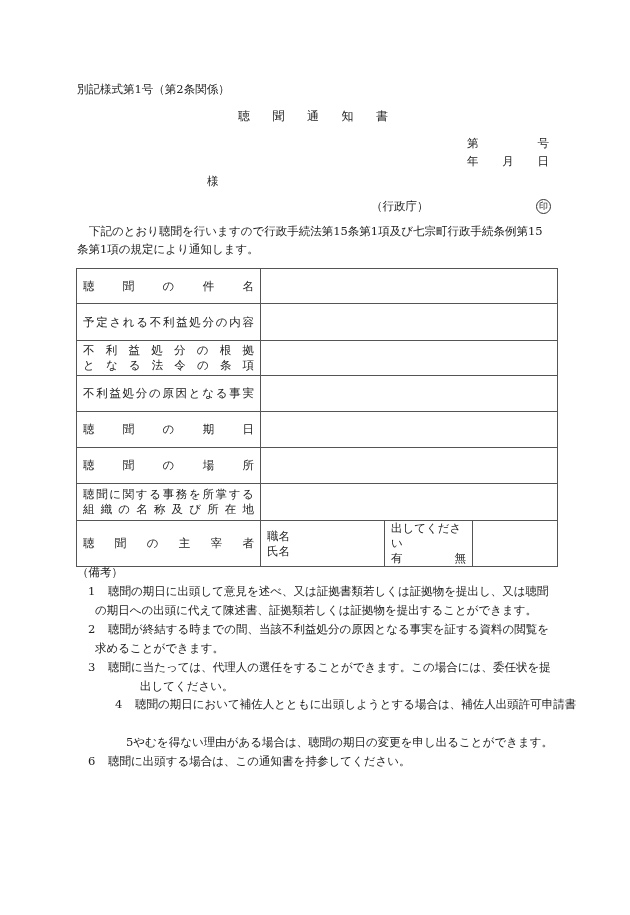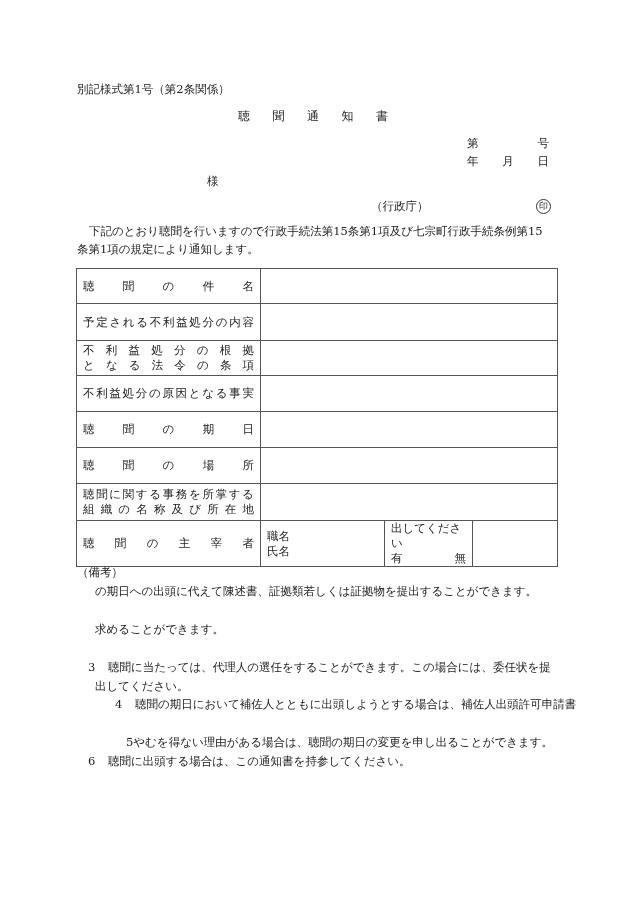--- a/index.html
+++ b/index.html
@@ -226,28 +226,30 @@
     </td>
     <td></td>
   </tr>
 </tbody>
   </table>
 
 <div class="notes">
   <div class="abs" style="left:77px; top:565px;">（備考）</div>
 
   <div class="item" style="top:582px;">
+    <div><span class="num">1</span><span>聴聞の期日に出頭して意見を述べ、又は証拠書類若しくは証拠物を提出し、又は聴聞</span></div>
     <div style="padding-left:7px;">の期日への出頭に代えて陳述書、証拠類若しくは証拠物を提出することができます。</div>
   </div>
   <div class="item" style="top:620px;">
+    <div><span class="num">2</span><span>聴聞が終結する時までの間、当該不利益処分の原因となる事実を証する資料の閲覧を</span></div>
     <div style="padding-left:7px;">求めることができます。</div>
   </div>
   <div class="item" style="top:658px;">
     <div><span class="num">3</span><span>聴聞に当たっては、代理人の選任をすることができます。この場合には、委任状を提</span></div>
-    <div style="padding-left:7px;">出してください。</div>
+    <div style="padding-left:7px;margin-left:45px;">出してください。</div>
   </div>
   <div class="item" style="top:695px;margin-left:27px;">
     <div><span class="num">4</span><span>聴聞の期日において補佐人とともに出頭しようとする場合は、補佐人出頭許可申請書</span></div>
   </div>
   <div class="item" style="top:733px;text-align:right;">
     <div><span class="num">5</span><span>やむを得ない理由がある場合は、聴聞の期日の変更を申し出ることができます。</span></div>
   </div>
   <div class="item" style="top:752px;">
     <div><span class="num">6</span><span>聴聞に出頭する場合は、この通知書を持参してください。</span></div>
   </div>

